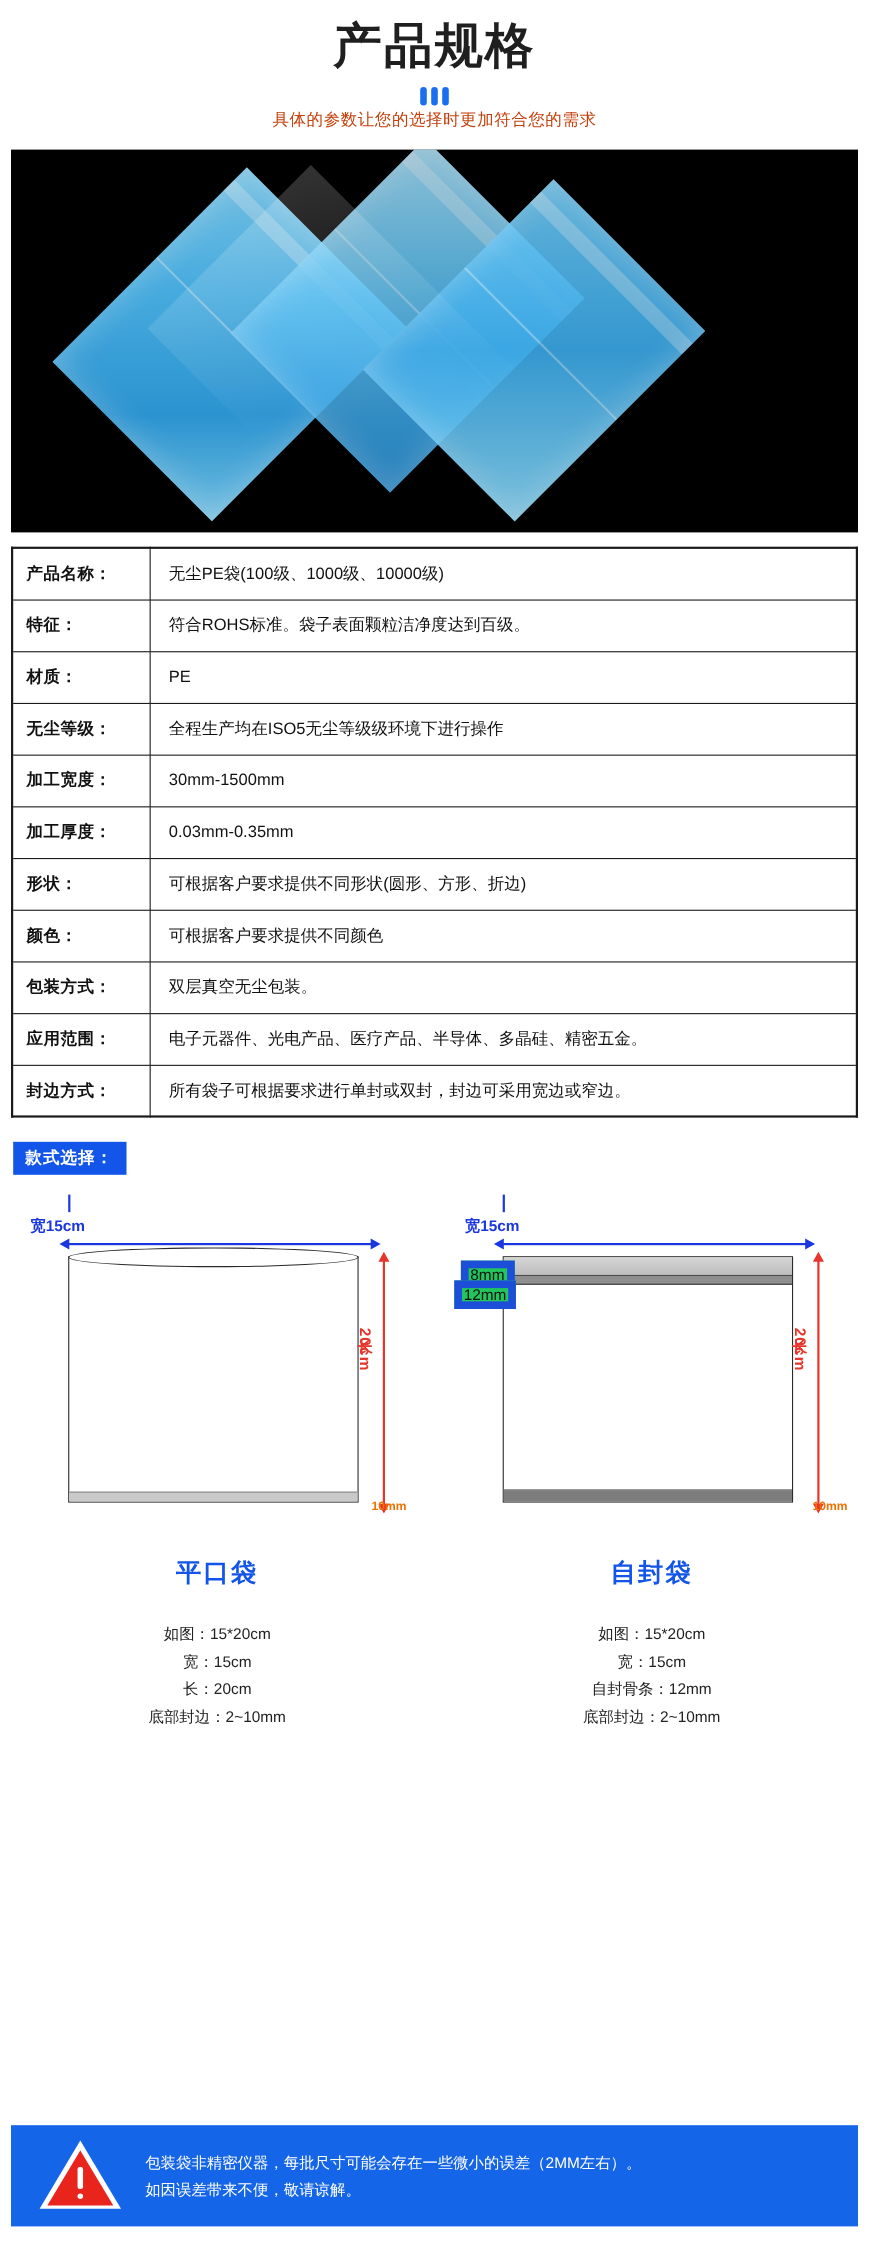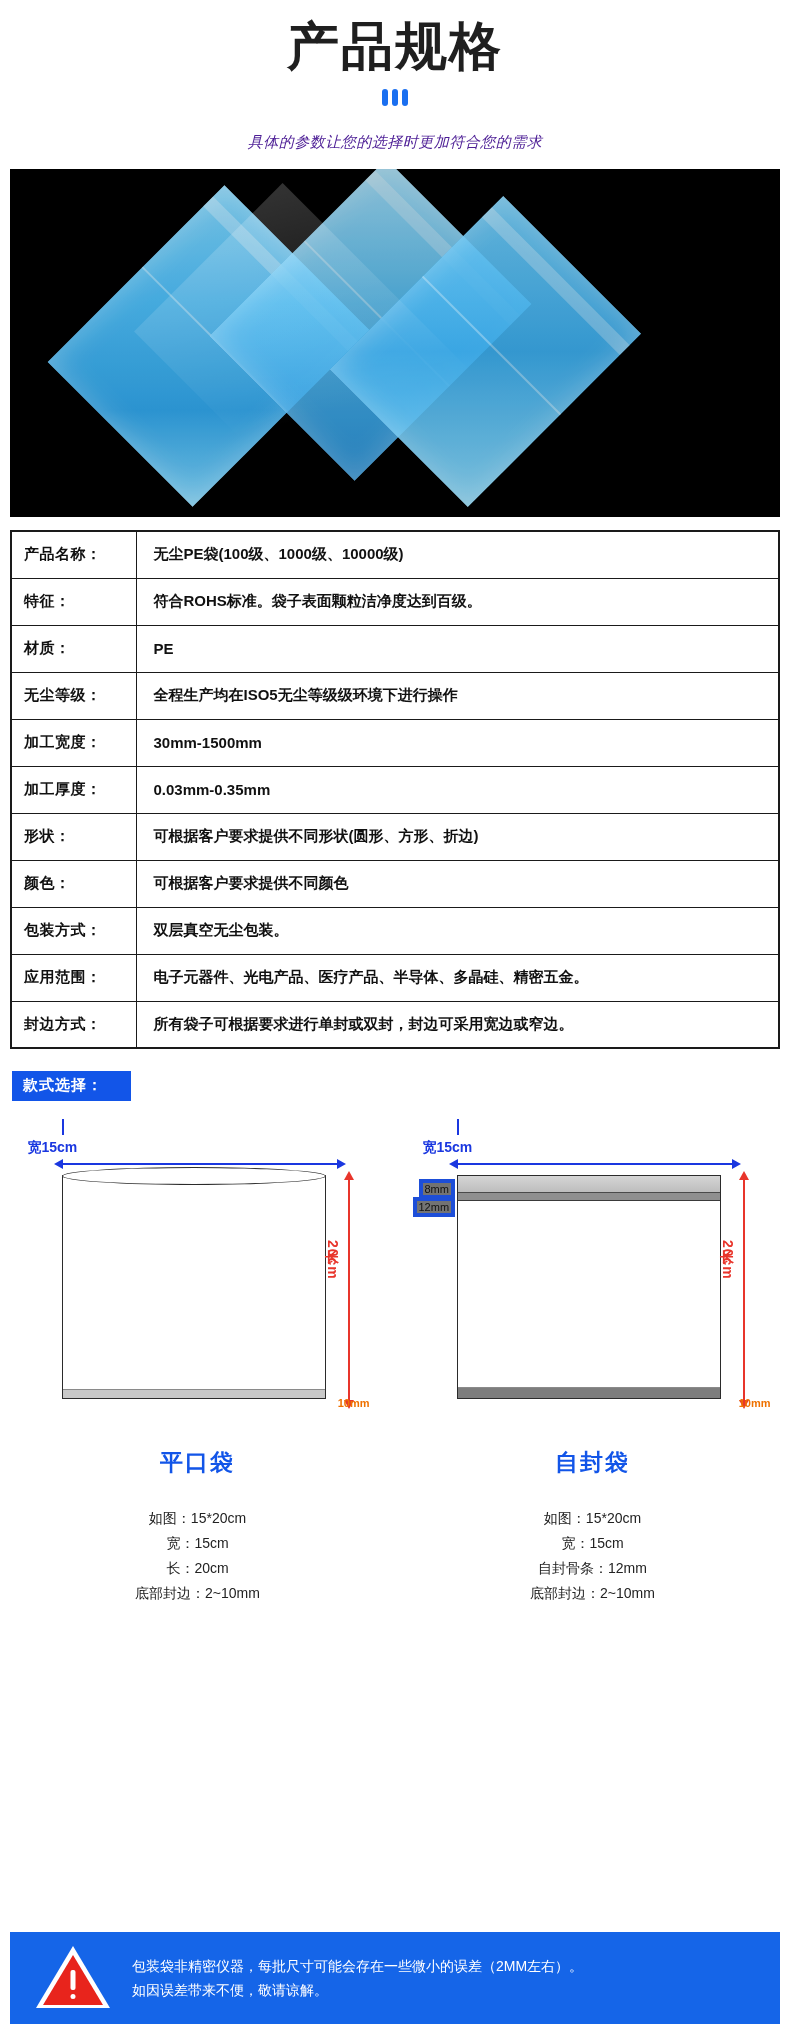--- a/index.html
+++ b/index.html
@@ -6,37 +6,36 @@
   html, body {
     width: 790px;
     background: #ffffff;
     font-family: "Liberation Sans", "DejaVu Sans", sans-serif;
   }
   body { width: 790px; height: 2042px; position: relative; overflow: hidden; }
 
   
   .header { padding-top: 14px; text-align: center; }
   .page-title {
-    font-size: 52px;
+    font-size: 44px;
     font-weight: 700;
     color: #1f1f1f;
     letter-spacing: 2px;
     line-height: 1.25;
   }
   .bars { margin: 10px auto 0; display: flex; justify-content: center; gap: 4px; }
   .bars span {
     display: block; width: 6px; height: 17px;
     background: #1a6ff0; border-radius: 3px;
   }
   .subtitle {
-    margin-top: 27px;
+    margin-top: 4px;
     font-size: 15px;
-    color: #4c1d95;
+    color: #c2410c;
     letter-spacing: .5px;
-    font-style: italic;
   }
 
   
   .hero {
     margin: 17px 10px 0 10px;
     height: 348px;
     background: #000;
     position: relative;
     overflow: hidden;
   }
@@ -84,32 +83,32 @@
     vertical-align: middle;
   }
   .spec-table td.k {
     width: 125px;
     font-weight: 700;
     padding-left: 12px;
     letter-spacing: .5px;
   }
   .spec-table td.v {
     padding-left: 17px;
-    font-weight: 700;
+    font-weight: 400;
   }
 
   
   .style-head {
     margin: 22px 0 0 12px;
     display: inline-block;
     background: #1255e8;
     color: #fff;
     font-size: 15px;
     font-weight: 700;
-    padding: 5px 28px 6px 11px;
+    padding: 5px 12px 6px 11px;
     letter-spacing: 1px;
   }
   .panels {
     margin-top: 18px;
     display: flex;
     width: 790px;
   }
   .panel { width: 395px; position: relative; }
 
   .diagram { position: relative; height: 300px; margin: 0 auto; width: 340px; }
@@ -161,22 +160,22 @@
     border-bottom:1px solid #4a4a4a;
   }
   .bagfig .zip-bar {
     position:absolute; left:0; right:0; top:17px; height:8px;
     background:#8f8f8f; border-bottom:1px solid #3a3a3a;
   }
   .bagfig.zip .bottom-seal { background:#7d7d7d; height:11px; }
 
   
   .mm-tag {
-    position:absolute; font-size:11px; color:#111; background:#737373;
-    border:4px solid #1d4ed8; padding:0 2px; line-height:12px;
+    position:absolute; font-size:14px; color:#111; background:#22c55e;
+    border:7px solid #1d4ed8; padding:0 2px; line-height:12px;
   }
   .mm-orange {
     position:absolute; font-size:11px; color:#ef7100; font-weight:700;
   }
 
   
   .panel-title {
     margin-top: 28px; text-align:center;
     font-size: 23px; font-weight:700; color:#1255e8; letter-spacing:2px;
   }

